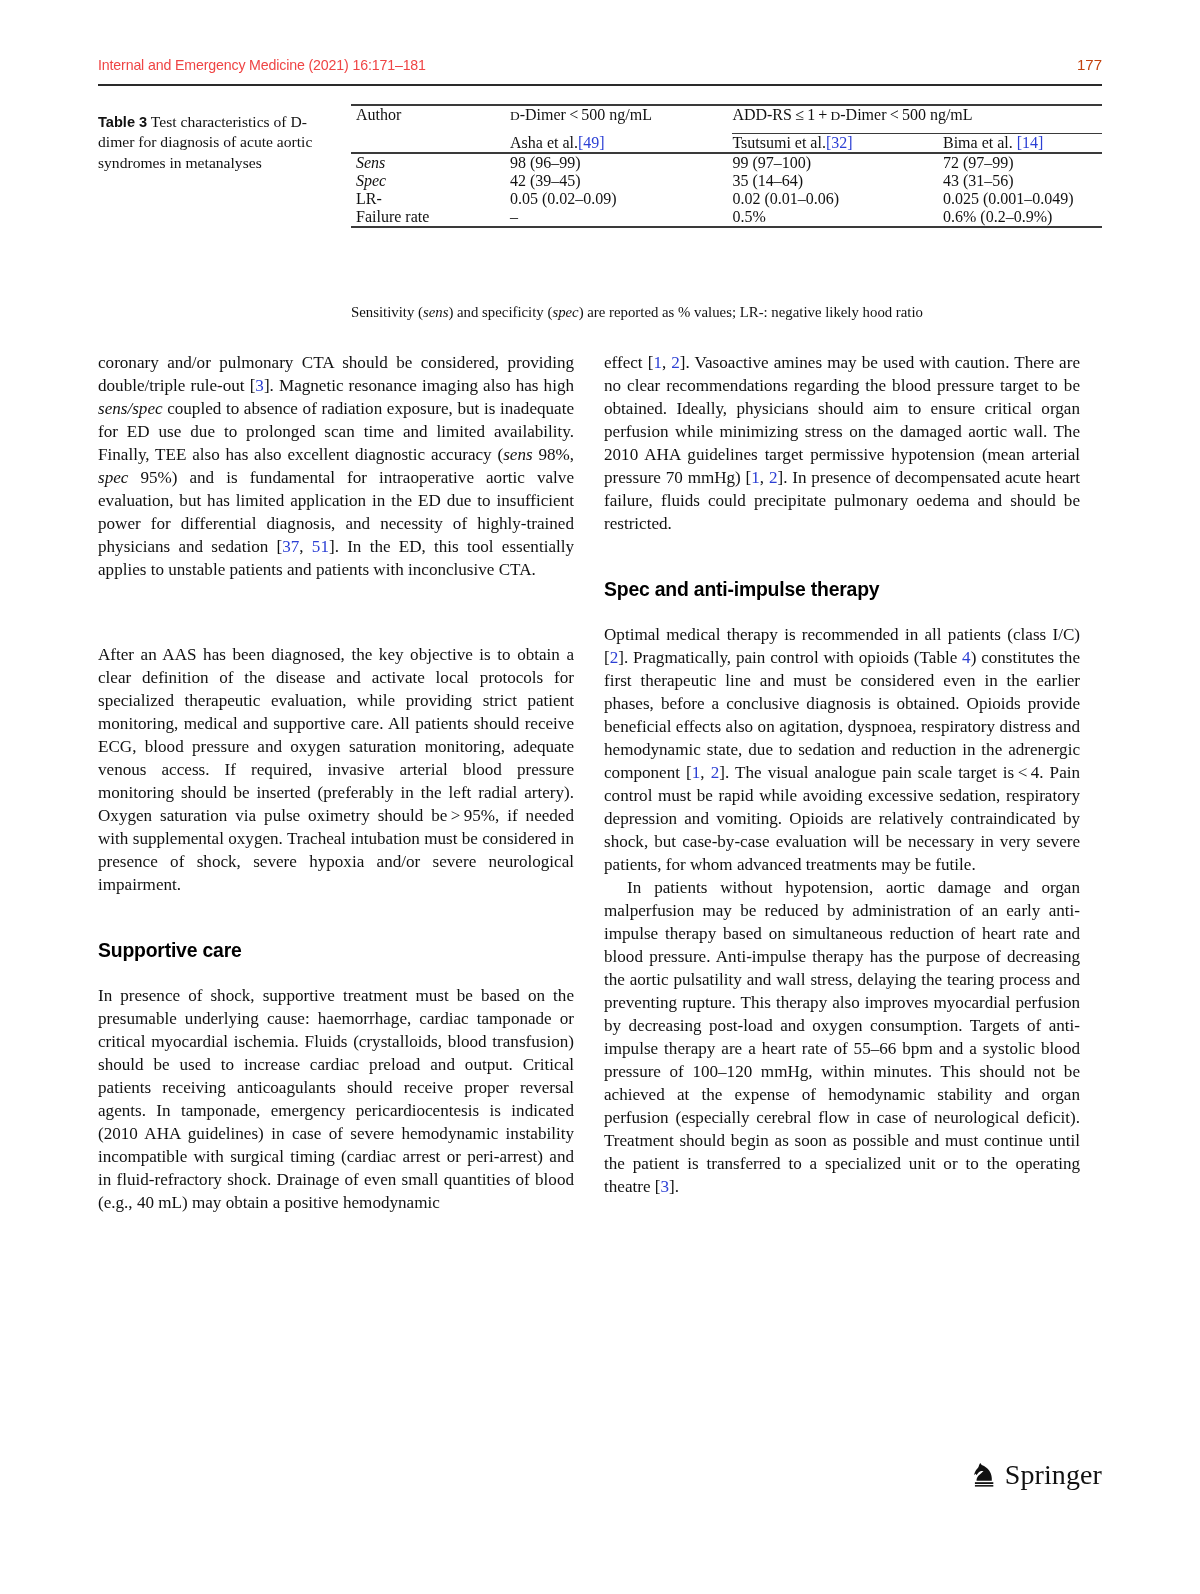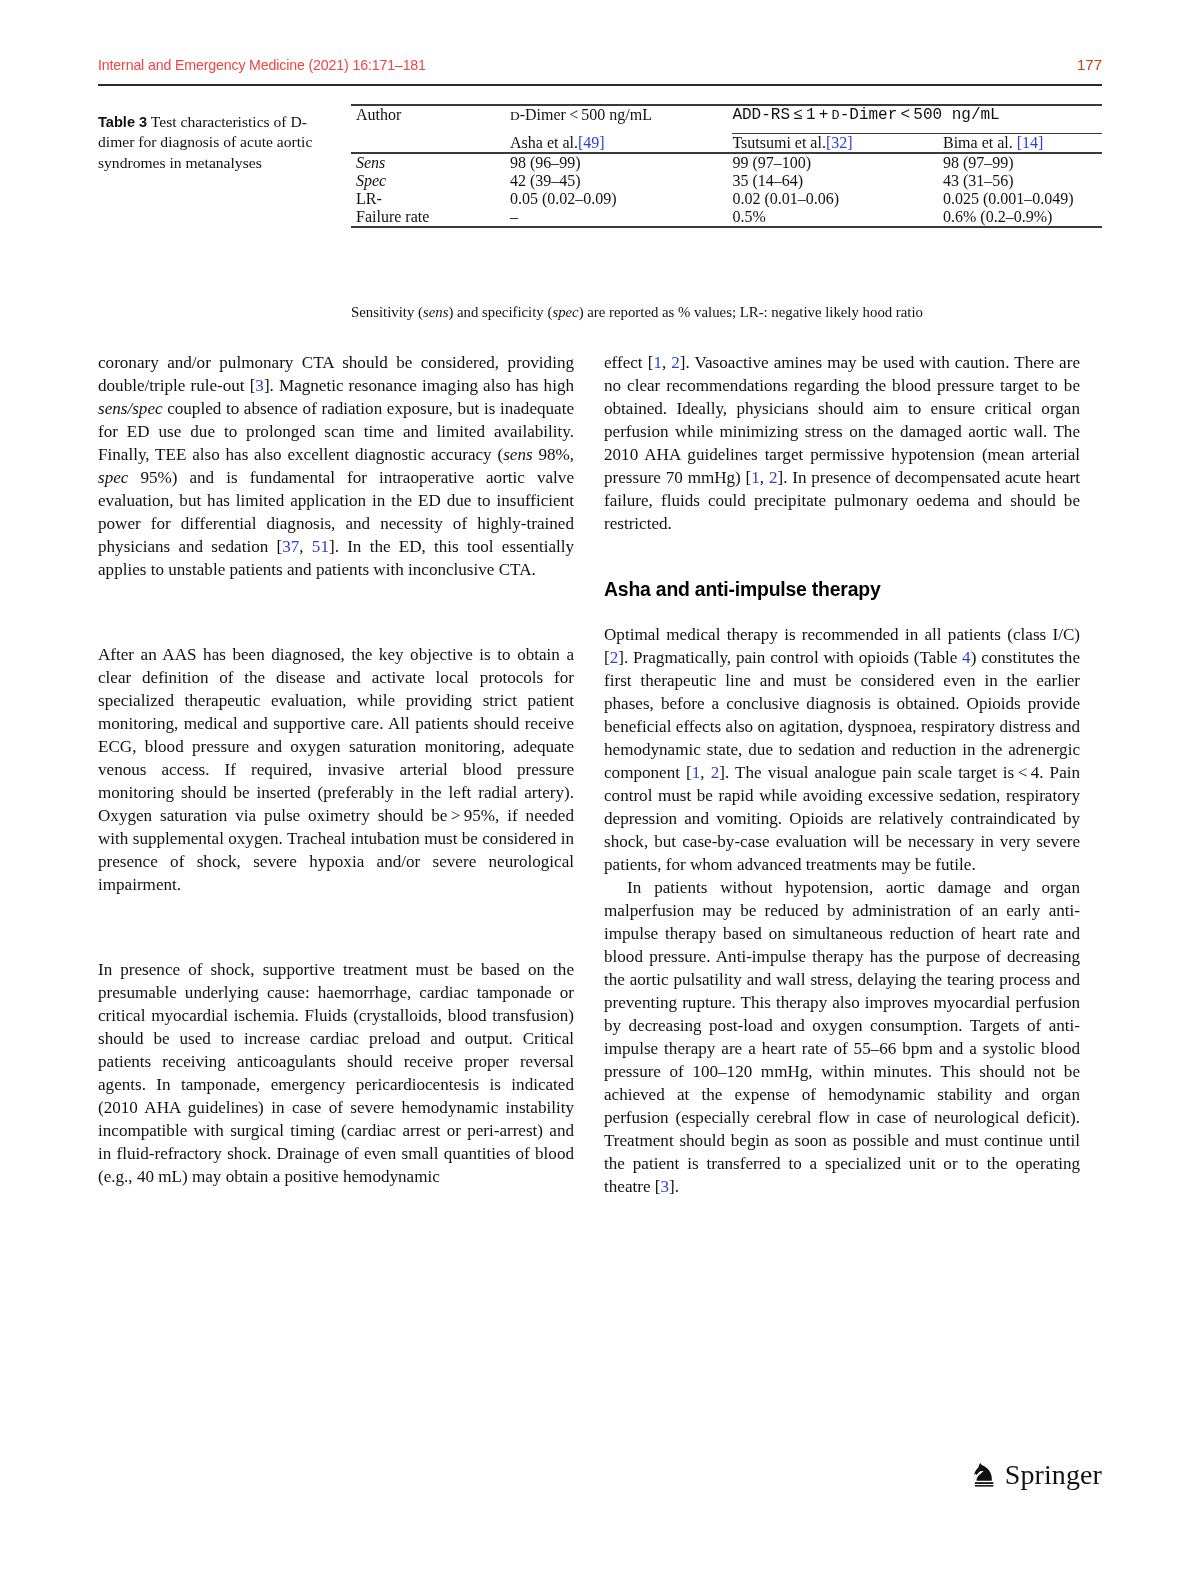--- a/index.html
+++ b/index.html
@@ -105,21 +105,20 @@
   .c-author { width: 155px; padding-left: 5px !important; }
   .c-col1   { width: 224px; }
   .c-col2   { width: 212px; }
   .c-col3   { width: 160px; }
 
   .grp-underline {
     display: block;
     border-bottom: 1.6px solid #3a3a3a;
     padding-bottom: 9px;
     margin-bottom: 0;
-    font-family: Liberation Mono, monospace;
   }
   .smallcap { font-size: 0.84em; }
   .it { font-style: italic; }
   .ref { color: #2b3fd4; }
 
   .tbl-note {
     position: absolute;
     left: 253px;
     top: 200px;
     width: 760px;
@@ -213,21 +212,21 @@
           <tr class="hdr-row-2">
             <td class="c-col1"><span>Asha et al.</span><span class="ref">[49]</span></td>
             <td class="c-col2"><span>Tsutsumi et al.</span><span class="ref">[32]</span></td>
             <td class="c-col3"><span>Bima et al. </span><span class="ref">[14]</span></td>
           </tr>
 
           <tr class="body-row rule-mid">
             <td class="c-author it">Sens</td>
             <td class="c-col1">98 (96–99)</td>
             <td class="c-col2">99 (97–100)</td>
-            <td class="c-col3">98 (97–99)</td>
+            <td class="c-col3">72 (97–99)</td>
           </tr>
           <tr class="body-row">
             <td class="c-author it">Spec</td>
             <td class="c-col1">42 (39–45)</td>
             <td class="c-col2">35 (14–64)</td>
             <td class="c-col3">43 (31–56)</td>
           </tr>
           <tr class="body-row">
             <td class="c-author">LR-</td>
             <td class="c-col1">0.05 (0.02–0.09)</td>
@@ -253,31 +252,32 @@
   <div class="col col-left">
 
     <p><span>coronary and/or pulmonary CTA should be considered, providing double/triple rule-out [</span><span class="ref">3</span><span>]. Magnetic resonance imaging also has high </span><span class="it">sens/spec</span><span> coupled to absence of radiation exposure, but is inadequate for ED use due to prolonged scan time and limited availability. Finally, TEE also has also excellent diagnostic accuracy (</span><span class="it">sens</span><span> 98%, </span><span class="it">spec</span><span> 95%) and is fundamental for intraoperative aortic valve evaluation, but has limited application in the ED due to insufficient power for differential diagnosis, and necessity of highly-trained physicians and sedation [</span><span class="ref">37</span><span>, </span><span class="ref">51</span><span>]. In the ED, this tool essentially applies to unstable patients and patients with inconclusive CTA.</span></p>
 
     <div class="sp-before-h"></div>
     <div class="sp-after-h"></div>
 
     <p>After an AAS has been diagnosed, the key objective is to obtain a clear definition of the disease and activate local protocols for specialized therapeutic evaluation, while providing strict patient monitoring, medical and supportive care. All patients should receive ECG, blood pressure and oxygen saturation monitoring, adequate venous access. If required, invasive arterial blood pressure monitoring should be inserted (preferably in the left radial artery). Oxygen saturation via pulse oximetry should be &gt; 95%, if needed with supplemental oxygen. Tracheal intubation must be considered in presence of shock, severe hypoxia and/or severe neurological impairment.</p>
 
     <div class="sp-before-h"></div>
+    <h2 class="sec">Supportive care</h2>
     <div class="sp-after-h"></div>
 
     <p>In presence of shock, supportive treatment must be based on the presumable underlying cause: haemorrhage, cardiac tamponade or critical myocardial ischemia. Fluids (crystalloids, blood transfusion) should be used to increase cardiac preload and output. Critical patients receiving anticoagulants should receive proper reversal agents. In tamponade, emergency pericardiocentesis is indicated (2010 AHA guidelines) in case of severe hemodynamic instability incompatible with surgical timing (cardiac arrest or peri-arrest) and in fluid-refractory shock. Drainage of even small quantities of blood (e.g., 40 mL) may obtain a positive hemodynamic</p>
   </div>
 
   <div class="col col-right">
 
     <p><span>effect [</span><span class="ref">1</span><span>, </span><span class="ref">2</span><span>]. Vasoactive amines may be used with caution. There are no clear recommendations regarding the blood pressure target to be obtained. Ideally, physicians should aim to ensure critical organ perfusion while minimizing stress on the damaged aortic wall. The 2010 AHA guidelines target permissive hypotension (mean arterial pressure 70 mmHg) [</span><span class="ref">1</span><span>, </span><span class="ref">2</span><span>]. In presence of decompensated acute heart failure, fluids could precipitate pulmonary oedema and should be restricted.</span></p>
 
     <div class="sp-before-h"></div>
-    <h2 class="sec">Asha and anti-impulse therapy</h2>
+    <h2 class="sec">Spec and anti-impulse therapy</h2>
     <div class="sp-after-h"></div>
 
     <p><span>Optimal medical therapy is recommended in all patients (class I/C) [</span><span class="ref">2</span><span>]. Pragmatically, pain control with opioids (Table </span><span class="ref">4</span><span>) constitutes the first therapeutic line and must be considered even in the earlier phases, before a conclusive diagnosis is obtained. Opioids provide beneficial effects also on agitation, dyspnoea, respiratory distress and hemodynamic state, due to sedation and reduction in the adrenergic component [</span><span class="ref">1</span><span>, </span><span class="ref">2</span><span>]. The visual analogue pain scale target is &lt; 4. Pain control must be rapid while avoiding excessive sedation, respiratory depression and vomiting. Opioids are relatively contraindicated by shock, but case-by-case evaluation will be necessary in very severe patients, for whom advanced treatments may be futile.</span></p>
 
     <p class="indent"><span>In patients without hypotension, aortic damage and organ malperfusion may be reduced by administration of an early anti-impulse therapy based on simultaneous reduction of heart rate and blood pressure. Anti-impulse therapy has the purpose of decreasing the aortic pulsatility and wall stress, delaying the tearing process and preventing rupture. This therapy also improves myocardial perfusion by decreasing post-load and oxygen consumption. Targets of anti-impulse therapy are a heart rate of 55–66 bpm and a systolic blood pressure of 100–120 mmHg, within minutes. This should not be achieved at the expense of hemodynamic stability and organ perfusion (especially cerebral flow in case of neurological deficit). Treatment should begin as soon as possible and must continue until the patient is transferred to a specialized unit or to the operating theatre [</span><span class="ref">3</span><span>].</span></p>
 
   </div>
 
   <div class="springer">
     <svg class="springer-mark" viewBox="0 0 24 27" aria-hidden="true">

